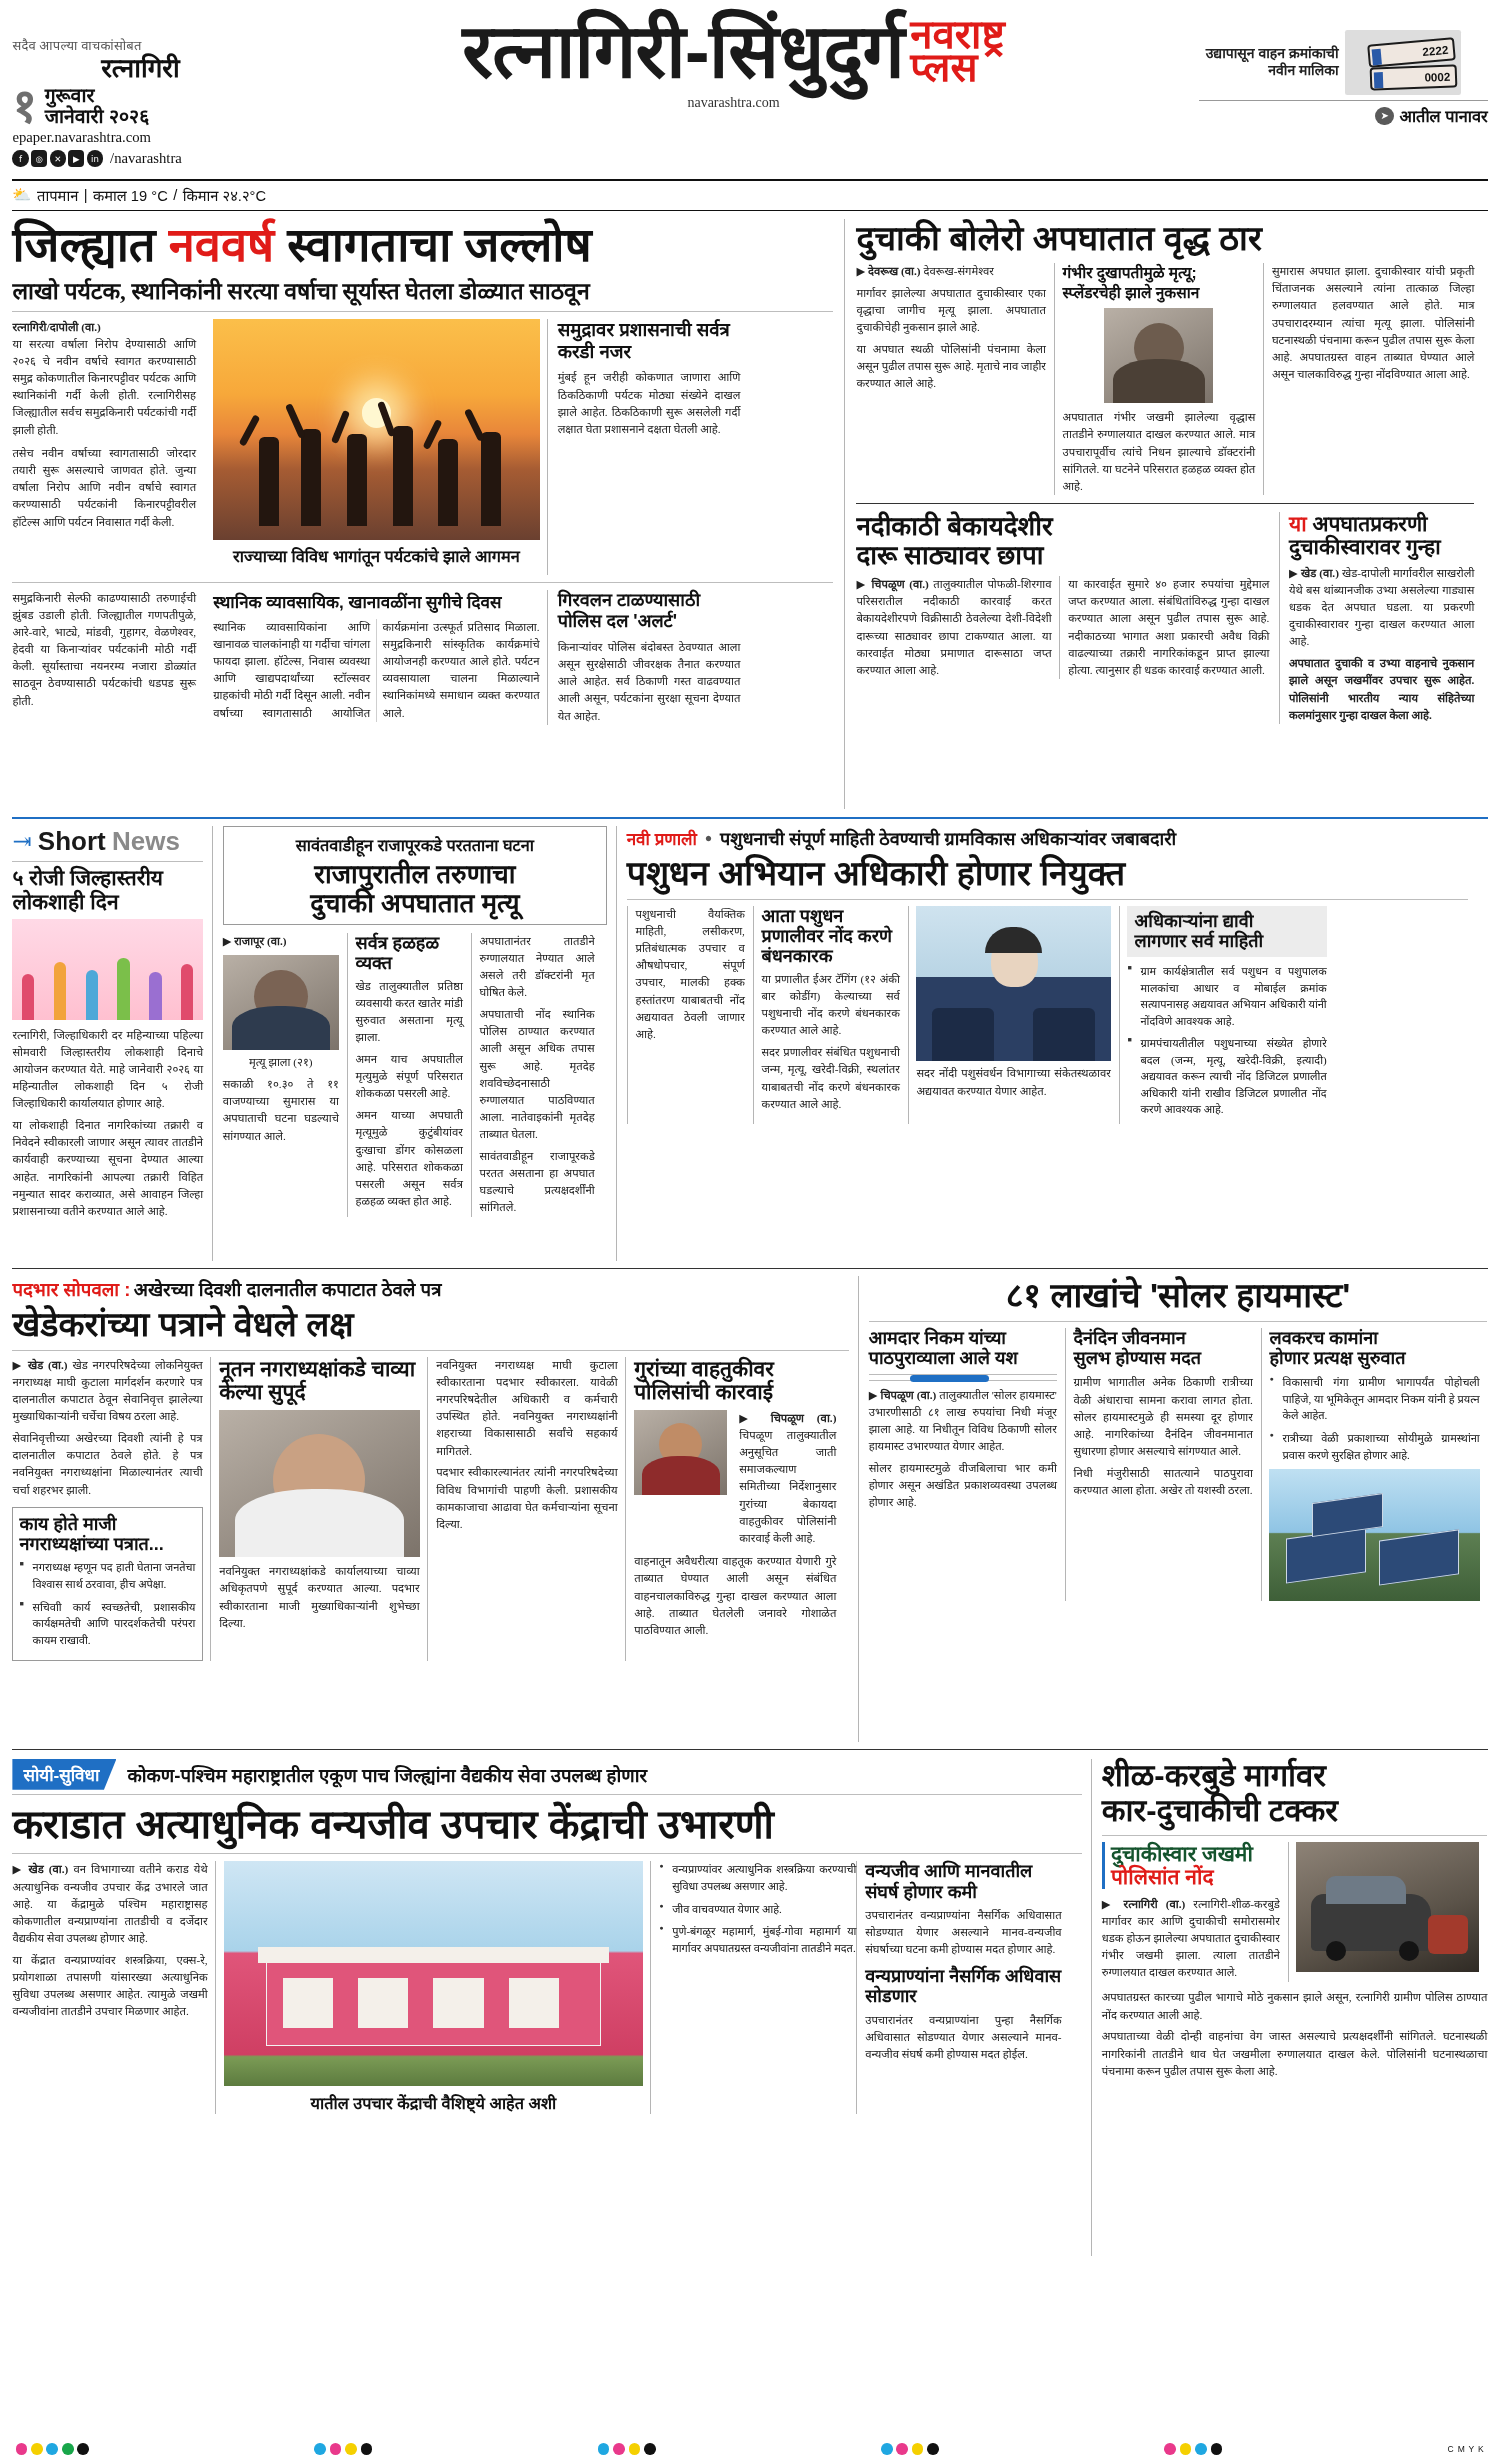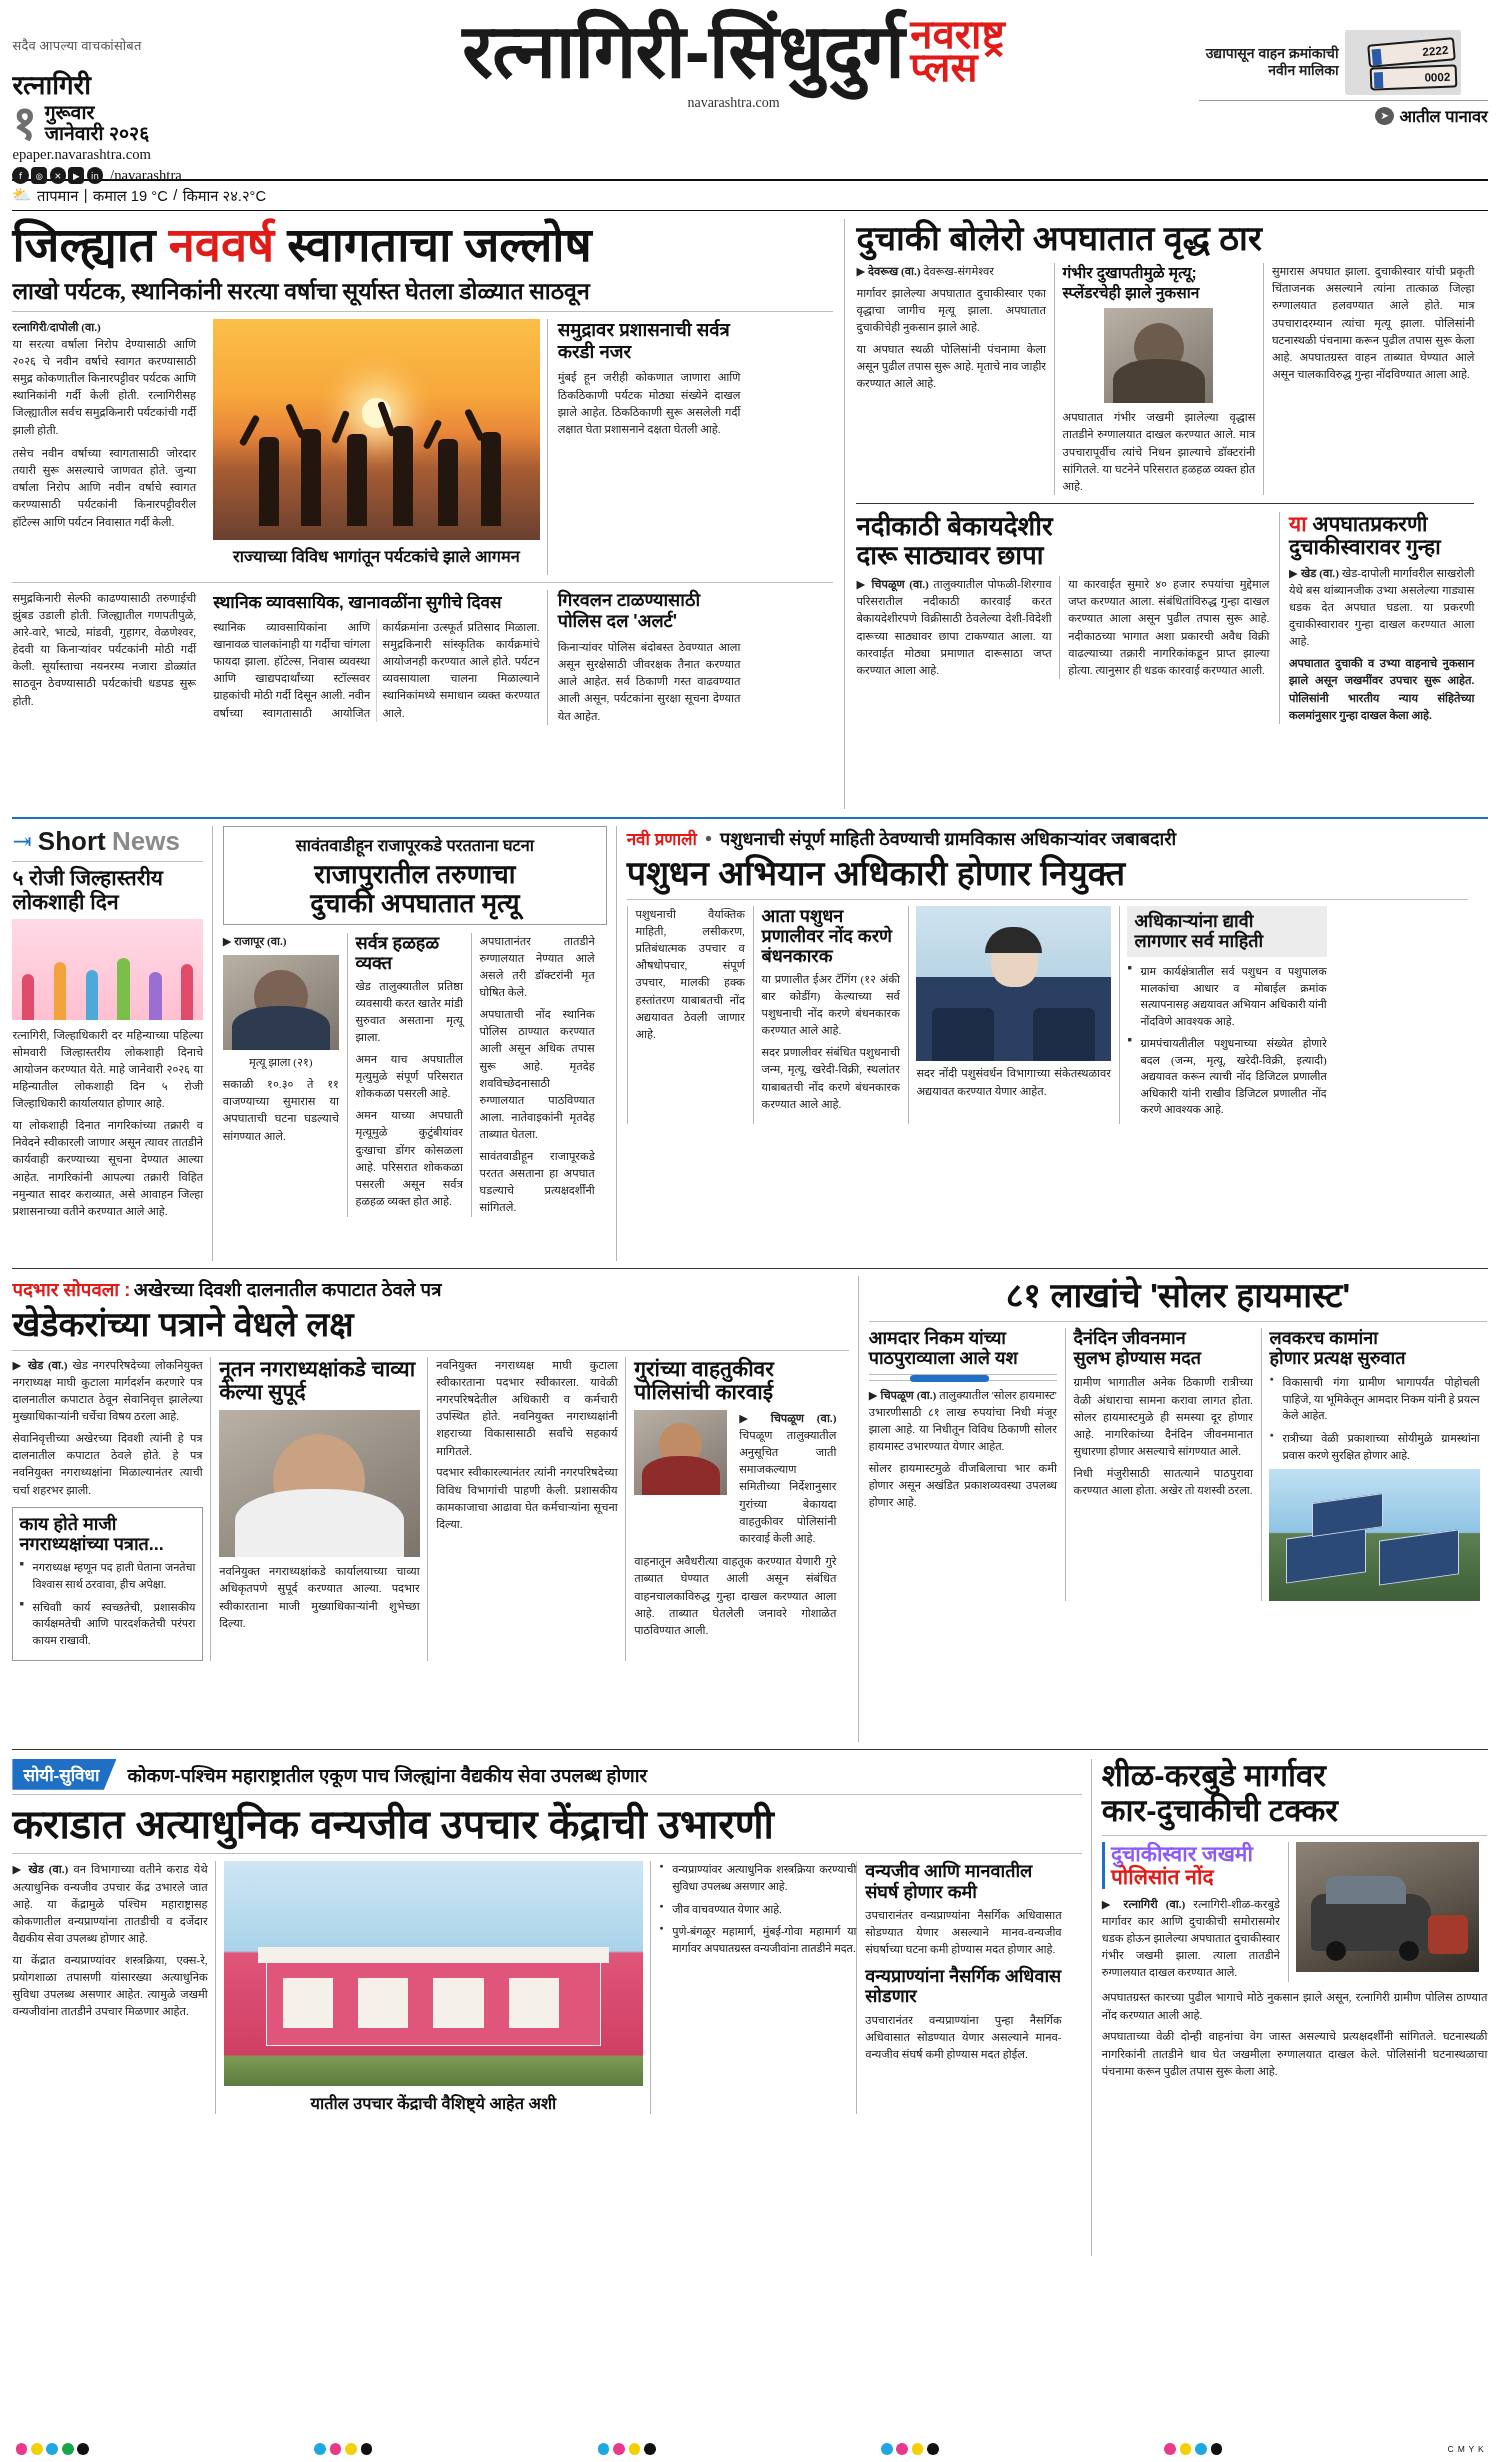--- a/index.html
+++ b/index.html
@@ -10,21 +10,21 @@
     color: #111;
     position: relative;
     overflow: hidden;
   }
   .page { width:1500px; height:2462px; padding: 11px 12.4px 0 12.4px; position:relative; }
 
   
   .masthead { display:flex; align-items:flex-start; height: 163px; position:relative; }
   .mh-left { width: 256px; padding-top: 25px; }
   .mh-tag { font-size: 13px; color:#555; font-family:"Liberation Serif",serif; letter-spacing:0.2px;}
-  .mh-city { font-size: 26px; font-weight:700; margin-top:18px; line-height:1.05; font-family:"Liberation Sans",sans-serif;}
+  .mh-city { font-size: 26px; font-weight:700; margin-top:1px; line-height:1.05; font-family:"Liberation Sans",sans-serif;text-align:center;}
   .mh-daterow { display:flex; align-items:center; gap:7.8px; margin-top:3.1px;}
   .mh-daynum { font-size:47px; font-weight:800; color:#6f6f6f; line-height:.85; font-family:"Liberation Sans",sans-serif;}
   .mh-dateblk { line-height:1.05; }
   .mh-dayname { font-size:19.4px; font-weight:700; font-family:"Liberation Sans",sans-serif;}
   .mh-monthyear { font-size:19.4px; font-weight:700; font-family:"Liberation Sans",sans-serif;}
   .mh-url { font-size:14.7px; margin-top:3.1px; font-family:"Liberation Serif",serif;}
   .mh-social { display:flex; align-items:center; gap:2.3px; margin-top:3.9px;}
   .sico { width:16.3px; height:16.3px; border-radius:50%; background:#1a1a1a; color:#fff;
           font-size:8.5px; display:flex; align-items:center; justify-content:center; font-family:"DejaVu Sans",sans-serif;}
   .sico.sq { border-radius:3.9px; }
@@ -541,21 +541,21 @@
       </div>
     </div>
 
     <div style="width:396px; padding-left:9.3px;" class="vline">
       <div class="hl hl-lg" style="font-size:31px;">शीळ-करबुडे मार्गावर</div>
       <div class="hl hl-lg" style="font-size:31px;">कार-दुचाकीची टक्कर</div>
       <div class="hline" style="margin-top:6.2px;"></div>
       <div style="display:flex; margin-top:6.2px;">
         <div style="width:186px; padding-right:7.8px;">
           <div style="border-left:3.9px solid #1f6fc4; padding-left:6.2px;">
-            <div class="hl hl-sm" style="color:#8b5cf6;">दुचाकीस्वार जखमी</div>
+            <div class="hl hl-sm" style="color:#14532d;">दुचाकीस्वार जखमी</div>
             <div class="hl hl-sm" style="color:#e01b18;">पोलिसांत नोंद</div>
           </div>
           <p class="body-txt" style="margin-top:7px;">▶ <b>रत्नागिरी (वा.)</b>
             <span>रत्नागिरी-शीळ-करबुडे मार्गावर कार आणि दुचाकीची समोरासमोर धडक होऊन झालेल्या अपघातात दुचाकीस्वार गंभीर जखमी झाला. त्याला तातडीने रुग्णालयात दाखल करण्यात आले.</span></p>
         </div>
         <div style="width:191px; padding-left:7.8px;" class="vline">
           <div class="photo ph-crash" style="height:130px;">
             <div style="position:absolute; left:8%; bottom:16%; width:66%; height:44%; background:#3a3a3a; border-radius:12.4px 20px 4.7px 4.7px;"></div>
             <div style="position:absolute; left:16%; bottom:52%; width:44%; height:22%; background:#6e7a86; border-radius:9.3px 14px 0 0;"></div>
             <div style="position:absolute; left:16%; bottom:8%; width:20px; height:20px; background:#141414; border-radius:50%;"></div>

